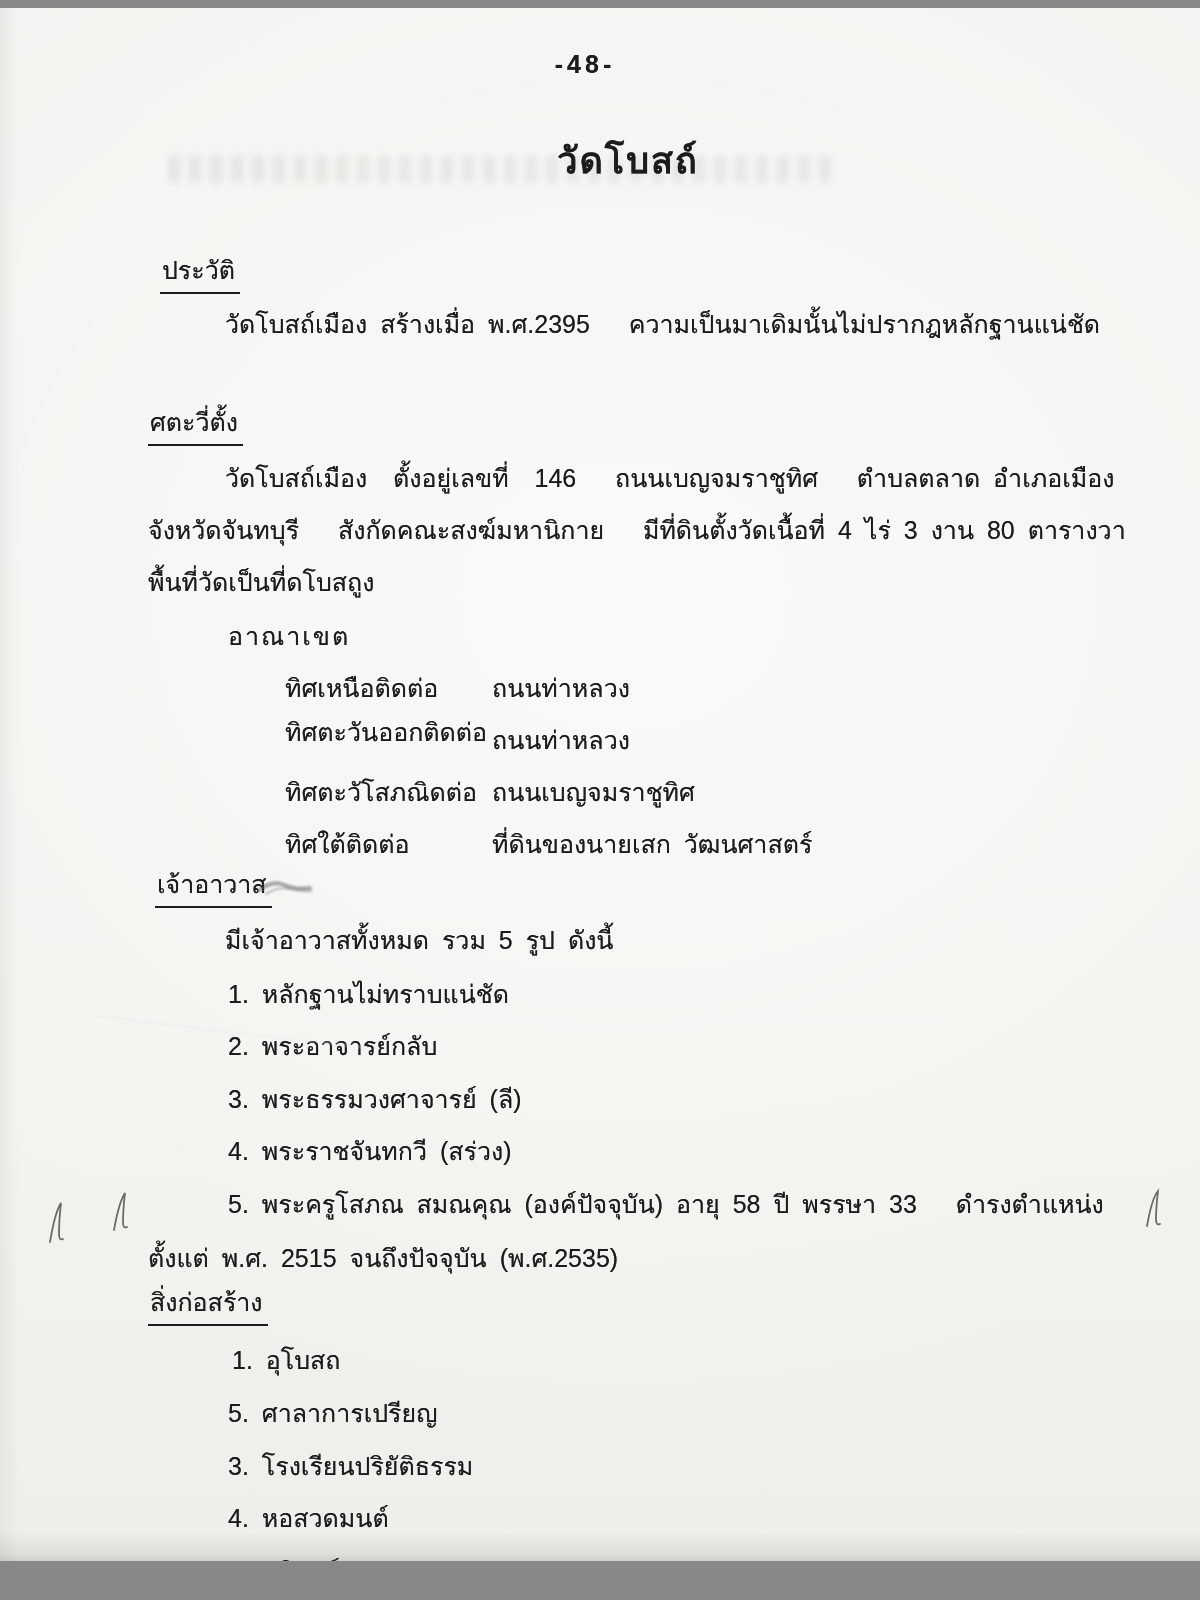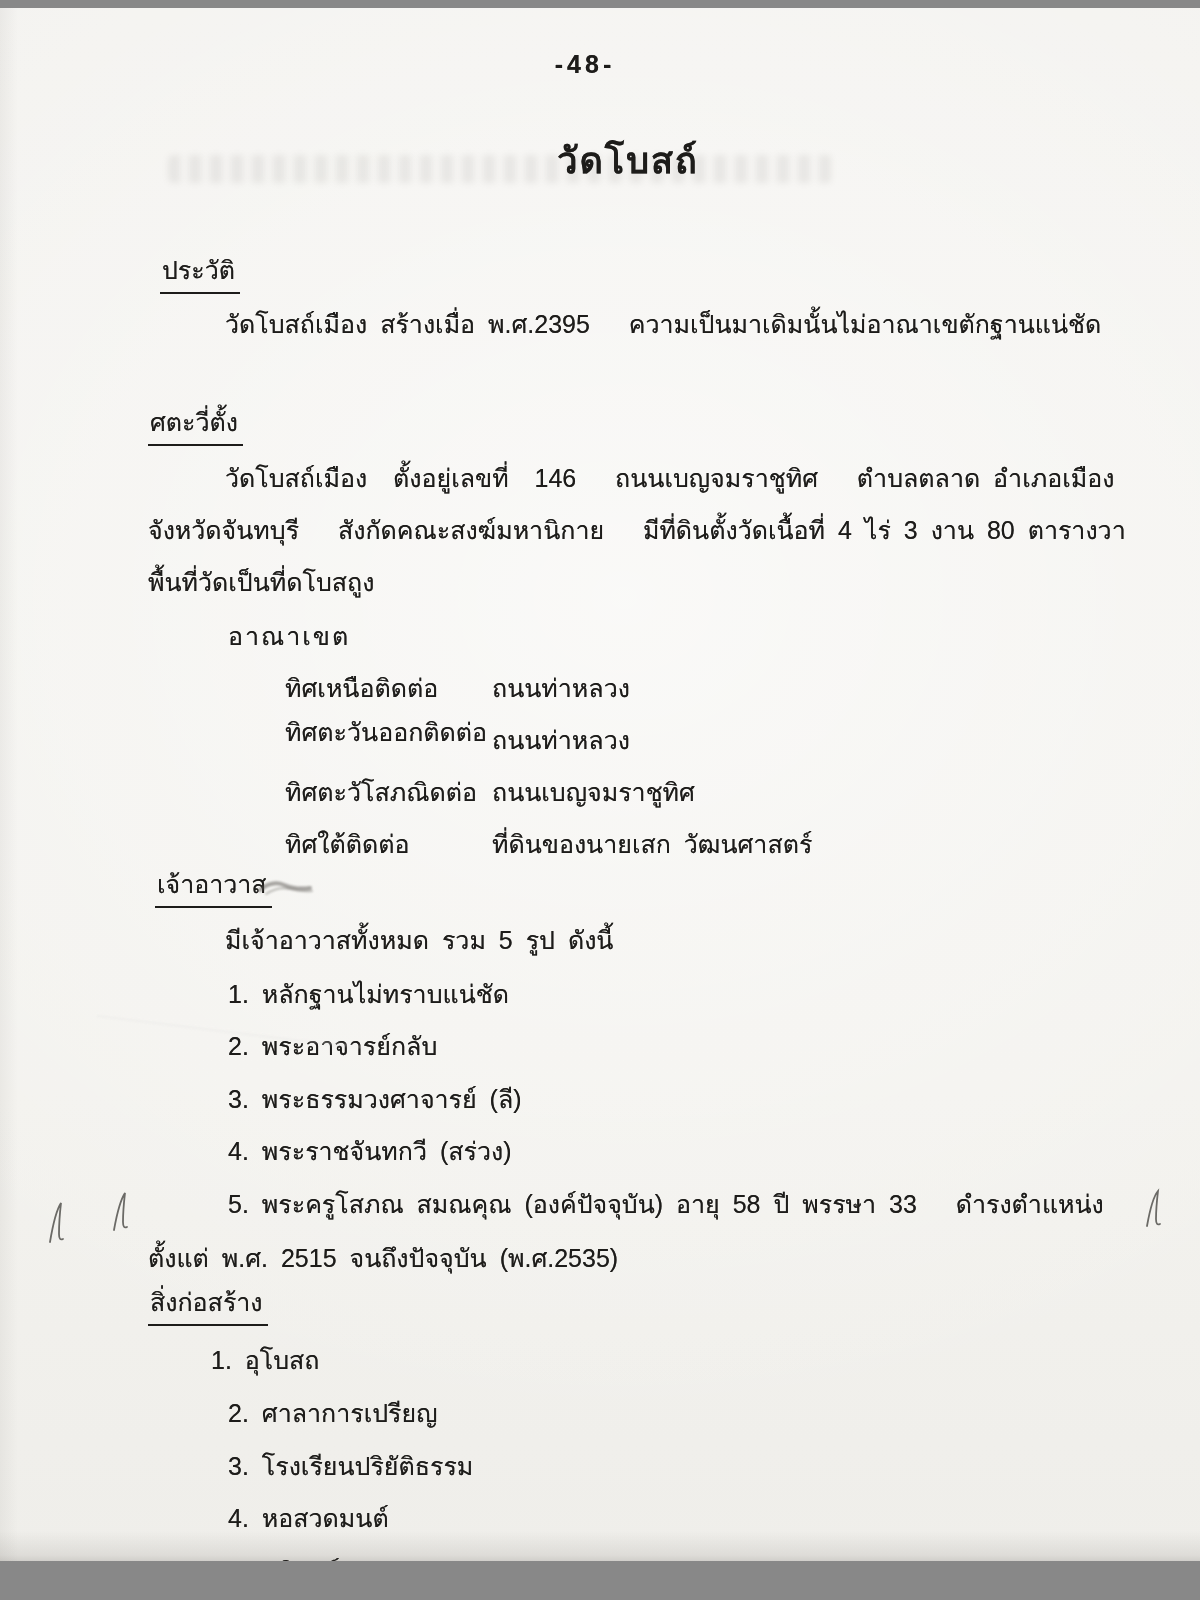--- a/index.html
+++ b/index.html
@@ -78,21 +78,21 @@
 <body>
 
 <div class="page">
 
   <div class="line center pageno" style="top:40px">-48-</div>
 
   <div class="ghost"></div>
   <div class="line center title" style="top:130px">วัดโบสถ์</div>
 
   <div class="line heading" style="top:246px;left:160px">ประวัติ</div>
-  <div class="line" style="top:300px;left:225px">วัดโบสถ์เมือง สร้างเมื่อ พ.ศ.2395   ความเป็นมาเดิมนั้นไม่อาณาเขตักฐานแน่ชัด</div>
+  <div class="line" style="top:300px;left:225px">วัดโบสถ์เมือง สร้างเมื่อ พ.ศ.2395   ความเป็นมาเดิมนั้นไม่ปรากฎหลักฐานแน่ชัด</div>
 
   <div class="line heading" style="top:398px;left:148px">ศตะวี่ตั้ง</div>
   <div class="line" style="top:454px;left:225px">วัดโบสถ์เมือง  ตั้งอยู่เลขที่  146   ถนนเบญจมราชูทิศ   ตำบลตลาด อำเภอเมือง</div>
   <div class="line" style="top:506px;left:148px">จังหวัดจันทบุรี   สังกัดคณะสงฆ์มหานิกาย   มีที่ดินตั้งวัดเนื้อที่ 4 ไร่ 3 งาน 80 ตารางวา</div>
   <div class="line" style="top:558px;left:148px">พื้นที่วัดเป็นที่ดโบสถูง</div>
 
   <div class="line" style="top:612px;left:228px;letter-spacing:2px">อาณาเขต</div>
 
   <div class="line" style="top:664px;left:285px">ทิศเหนือติดต่อ</div>
   <div class="line" style="top:664px;left:492px">ถนนท่าหลวง</div>
@@ -109,22 +109,22 @@
   <div class="line heading" style="top:860px;left:155px">เจ้าอาวาส</div>
   <div class="line" style="top:916px;left:225px">มีเจ้าอาวาสทั้งหมด รวม 5 รูป ดังนี้</div>
   <div class="line" style="top:970px;left:228px">1. หลักฐานไม่ทราบแน่ชัด</div>
   <div class="line" style="top:1022px;left:228px">2. พระอาจารย์กลับ</div>
   <div class="line" style="top:1075px;left:228px">3. พระธรรมวงศาจารย์ (ลี)</div>
   <div class="line" style="top:1127px;left:228px">4. พระราชจันทกวี (สร่วง)</div>
   <div class="line" style="top:1180px;left:228px">5. พระครูโสภณ สมณคุณ (องค์ปัจจุบัน) อายุ 58 ปี พรรษา 33   ดำรงตำแหน่ง</div>
   <div class="line" style="top:1234px;left:148px">ตั้งแต่ พ.ศ. 2515 จนถึงปัจจุบัน (พ.ศ.2535)</div>
 
   <div class="line heading" style="top:1278px;left:148px">สิ่งก่อสร้าง</div>
-  <div class="line" style="top:1336px;left:211px">1. อุโบสถ</div>
-  <div class="line" style="top:1389px;left:228px">2. ศาลาการเปรียญ</div>
+  <div class="line" style="top:1336px;left:232px">1. อุโบสถ</div>
+  <div class="line" style="top:1389px;left:228px">5. ศาลาการเปรียญ</div>
   <div class="line" style="top:1442px;left:228px">3. โรงเรียนปริยัติธรรม</div>
   <div class="line" style="top:1494px;left:228px">4. หอสวดมนต์</div>
   <div class="line" style="top:1547px;left:228px">5. กุฏิสงฆ์</div>
 
   <svg class="pencil" style="top:1188px;left:46px" width="26" height="52" viewBox="0 0 26 52">
     <path d="M4 46 Q9 16 15 7 Q13 24 13 38 Q13 45 17 43"></path>
   </svg>
   <svg class="pencil" style="top:1180px;left:110px" width="26" height="48" viewBox="0 0 26 48">
     <path d="M4 42 Q9 14 15 5 Q13 22 13 34 Q13 41 17 39"></path>
   </svg>

